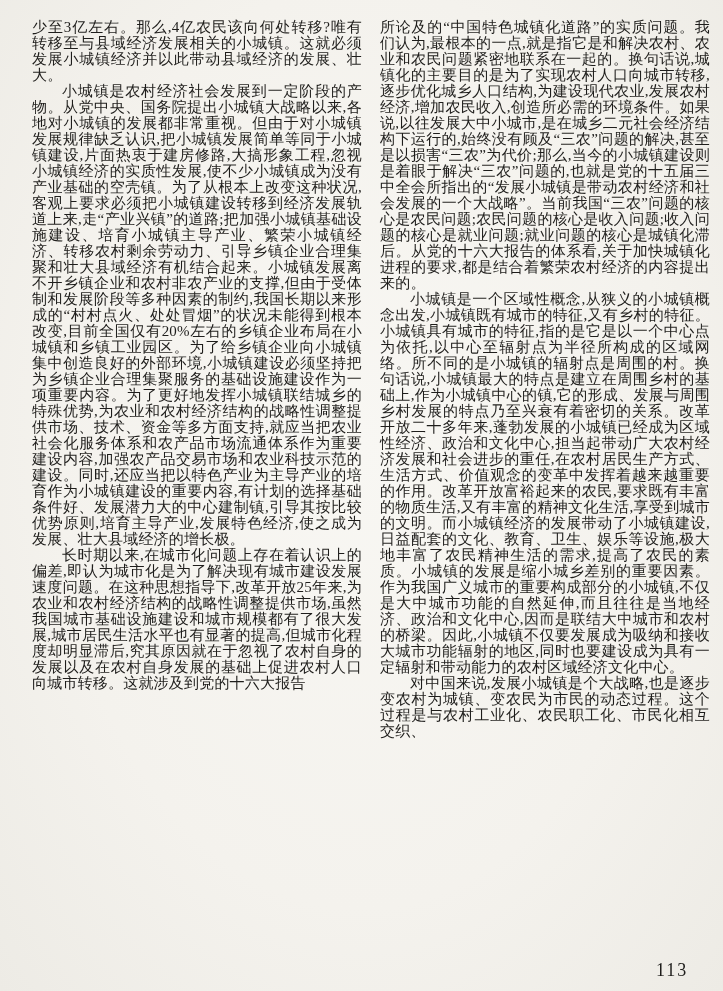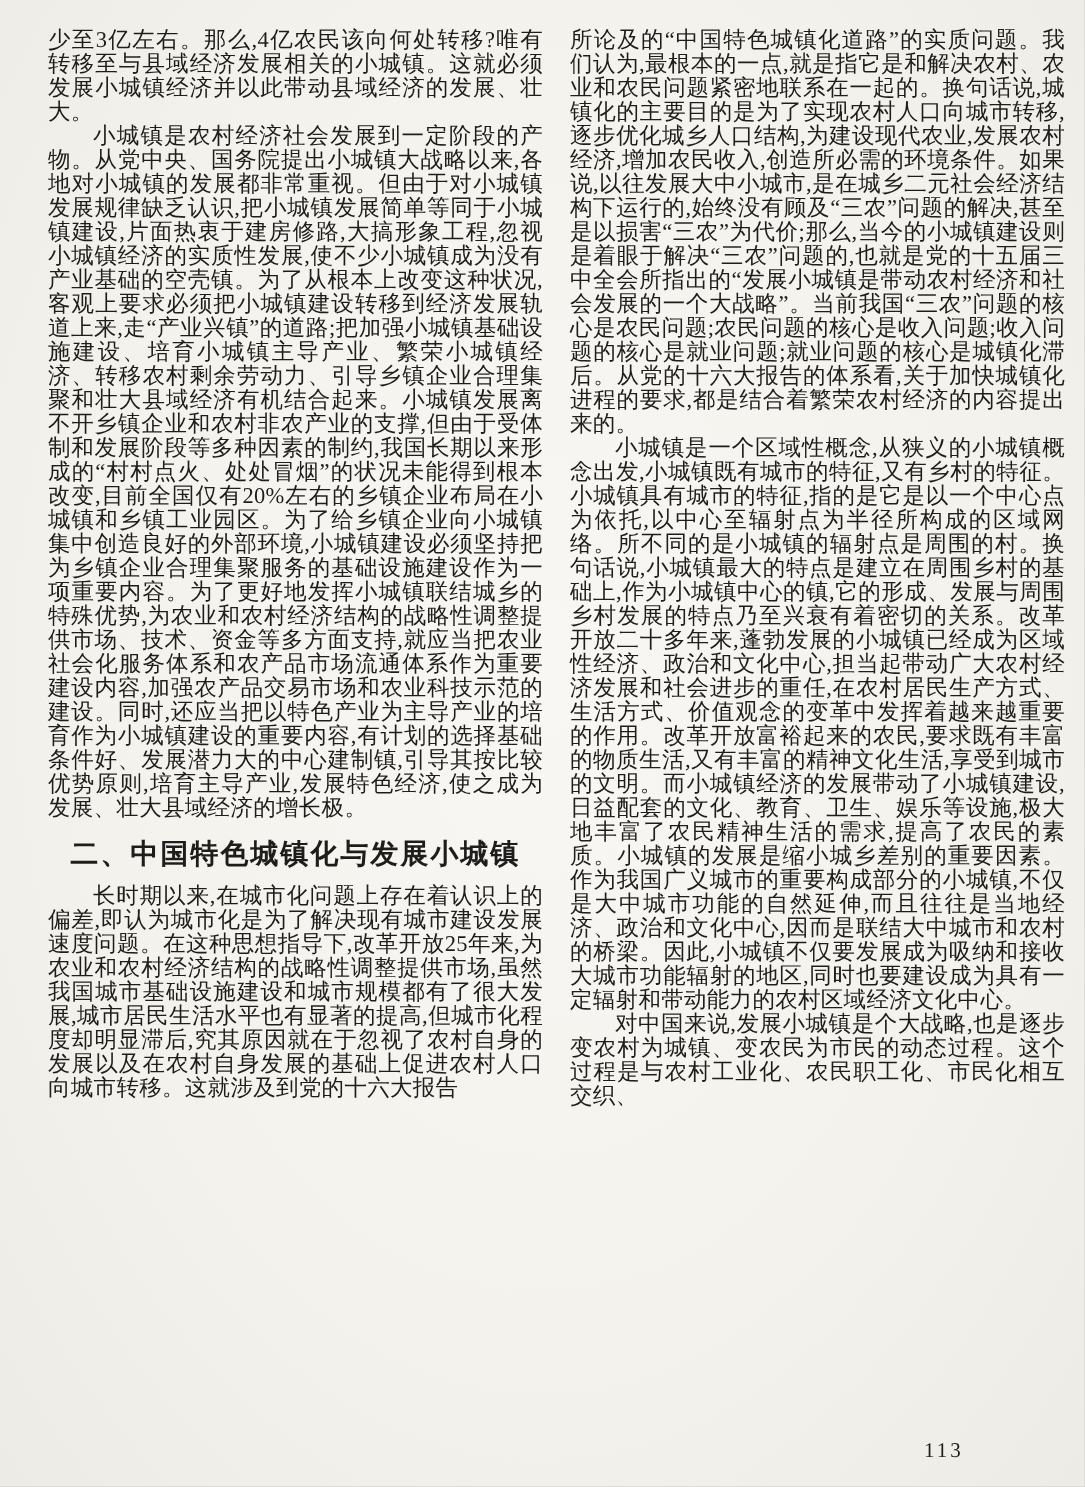--- a/index.html
+++ b/index.html
@@ -38,36 +38,35 @@
   .section-heading {
     font-size: 18.5px;
     font-weight: 700;
     text-align: center;
     letter-spacing: 1.5px;
     margin: 15px 0 12px 0;
     text-indent: 0;
   }
   .page-number {
     position: absolute;
-    left: 616px;
+    left: 656px;
     top: 960px;
-    font-size: 14px;
+    font-size: 18px;
     letter-spacing: 2px;
     color: #1e1d1b;
   }
 </style>
 </head>
 <body>
 
 <div class="page">
 
   <div class="col col-left">
     <p>少至3亿左右。那么,4亿农民该向何处转移?唯有转移至与县域经济发展相关的小城镇。这就必须发展小城镇经济并以此带动县域经济的发展、壮大。</p>
     <p class="indent">小城镇是农村经济社会发展到一定阶段的产物。从党中央、国务院提出小城镇大战略以来,各地对小城镇的发展都非常重视。但由于对小城镇发展规律缺乏认识,把小城镇发展简单等同于小城镇建设,片面热衷于建房修路,大搞形象工程,忽视小城镇经济的实质性发展,使不少小城镇成为没有产业基础的空壳镇。为了从根本上改变这种状况,客观上要求必须把小城镇建设转移到经济发展轨道上来,走“产业兴镇”的道路;把加强小城镇基础设施建设、培育小城镇主导产业、繁荣小城镇经济、转移农村剩余劳动力、引导乡镇企业合理集聚和壮大县域经济有机结合起来。小城镇发展离不开乡镇企业和农村非农产业的支撑,但由于受体制和发展阶段等多种因素的制约,我国长期以来形成的“村村点火、处处冒烟”的状况未能得到根本改变,目前全国仅有20%左右的乡镇企业布局在小城镇和乡镇工业园区。为了给乡镇企业向小城镇集中创造良好的外部环境,小城镇建设必须坚持把为乡镇企业合理集聚服务的基础设施建设作为一项重要内容。为了更好地发挥小城镇联结城乡的特殊优势,为农业和农村经济结构的战略性调整提供市场、技术、资金等多方面支持,就应当把农业社会化服务体系和农产品市场流通体系作为重要建设内容,加强农产品交易市场和农业科技示范的建设。同时,还应当把以特色产业为主导产业的培育作为小城镇建设的重要内容,有计划的选择基础条件好、发展潜力大的中心建制镇,引导其按比较优势原则,培育主导产业,发展特色经济,使之成为发展、壮大县域经济的增长极。</p>
-    <h2 class="section-heading">二、中国特色城镇化与发展小城镇</h2>
     <p class="indent">长时期以来,在城市化问题上存在着认识上的偏差,即认为城市化是为了解决现有城市建设发展速度问题。在这种思想指导下,改革开放25年来,为农业和农村经济结构的战略性调整提供市场,虽然我国城市基础设施建设和城市规模都有了很大发展,城市居民生活水平也有显著的提高,但城市化程度却明显滞后,究其原因就在于忽视了农村自身的发展以及在农村自身发展的基础上促进农村人口向城市转移。这就涉及到党的十六大报告</p>
   </div>
 
   <div class="col col-right">
     <p>所论及的“中国特色城镇化道路”的实质问题。我们认为,最根本的一点,就是指它是和解决农村、农业和农民问题紧密地联系在一起的。换句话说,城镇化的主要目的是为了实现农村人口向城市转移,逐步优化城乡人口结构,为建设现代农业,发展农村经济,增加农民收入,创造所必需的环境条件。如果说,以往发展大中小城市,是在城乡二元社会经济结构下运行的,始终没有顾及“三农”问题的解决,甚至是以损害“三农”为代价;那么,当今的小城镇建设则是着眼于解决“三农”问题的,也就是党的十五届三中全会所指出的“发展小城镇是带动农村经济和社会发展的一个大战略”。当前我国“三农”问题的核心是农民问题;农民问题的核心是收入问题;收入问题的核心是就业问题;就业问题的核心是城镇化滞后。从党的十六大报告的体系看,关于加快城镇化进程的要求,都是结合着繁荣农村经济的内容提出来的。</p>
     <p class="indent">小城镇是一个区域性概念,从狭义的小城镇概念出发,小城镇既有城市的特征,又有乡村的特征。小城镇具有城市的特征,指的是它是以一个中心点为依托,以中心至辐射点为半径所构成的区域网络。所不同的是小城镇的辐射点是周围的村。换句话说,小城镇最大的特点是建立在周围乡村的基础上,作为小城镇中心的镇,它的形成、发展与周围乡村发展的特点乃至兴衰有着密切的关系。改革开放二十多年来,蓬勃发展的小城镇已经成为区域性经济、政治和文化中心,担当起带动广大农村经济发展和社会进步的重任,在农村居民生产方式、生活方式、价值观念的变革中发挥着越来越重要的作用。改革开放富裕起来的农民,要求既有丰富的物质生活,又有丰富的精神文化生活,享受到城市的文明。而小城镇经济的发展带动了小城镇建设,日益配套的文化、教育、卫生、娱乐等设施,极大地丰富了农民精神生活的需求,提高了农民的素质。小城镇的发展是缩小城乡差别的重要因素。作为我国广义城市的重要构成部分的小城镇,不仅是大中城市功能的自然延伸,而且往往是当地经济、政治和文化中心,因而是联结大中城市和农村的桥梁。因此,小城镇不仅要发展成为吸纳和接收大城市功能辐射的地区,同时也要建设成为具有一定辐射和带动能力的农村区域经济文化中心。</p>
     <p class="indent">对中国来说,发展小城镇是个大战略,也是逐步变农村为城镇、变农民为市民的动态过程。这个过程是与农村工业化、农民职工化、市民化相互交织、</p>
   </div>
 
   <div class="page-number">113</div>

